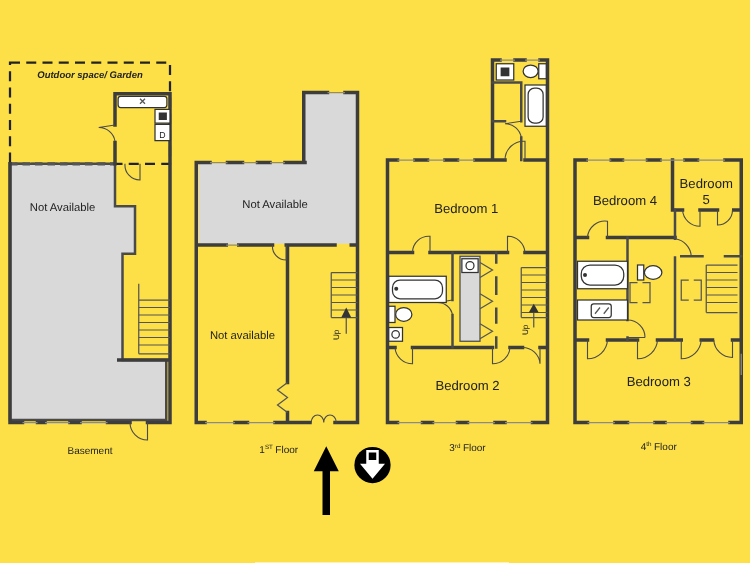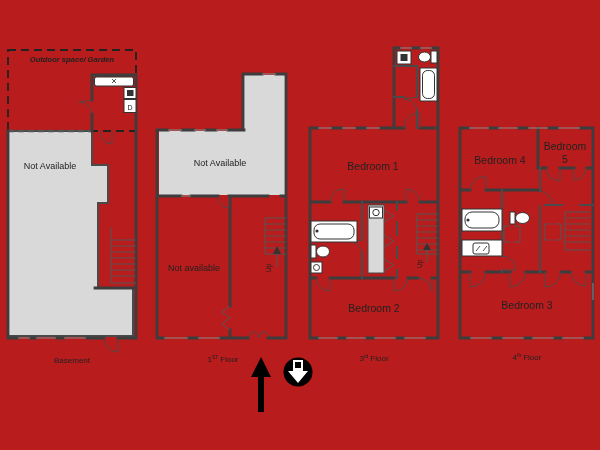--- a/index.html
+++ b/index.html
@@ -1,16 +1,16 @@
 <!DOCTYPE html>
 <html><head>
 <meta charset="utf-8">
 <style>
   html,body{margin:0;padding:0;background:#ffffff;}
-  .stage{position:relative;width:600px;height:450px;background:#b91c1c;overflow:hidden;
+  .stage{position:relative;width:600px;height:450px;background:#fde047;overflow:hidden;
          font-family:"Liberation Sans", sans-serif;}
   svg{position:absolute;left:0;top:0;}
   .wall{stroke:#3d3d3d;stroke-width:2.8;fill:none;stroke-linecap:square;}
   .iwall{stroke:#4a4a4a;stroke-width:2;fill:none;stroke-linecap:square;}
   .thin{stroke:#555;stroke-width:1;fill:none;}
   .win{stroke:#8a8a8a;stroke-width:1;fill:none;}
   .arc{stroke:#4a4a4a;stroke-width:0.9;fill:none;}
   .tread{stroke:#555;stroke-width:0.9;fill:none;}
   .fix{stroke:#333;stroke-width:1;fill:#fff;}
   .fixdark{fill:#333;stroke:none;}

